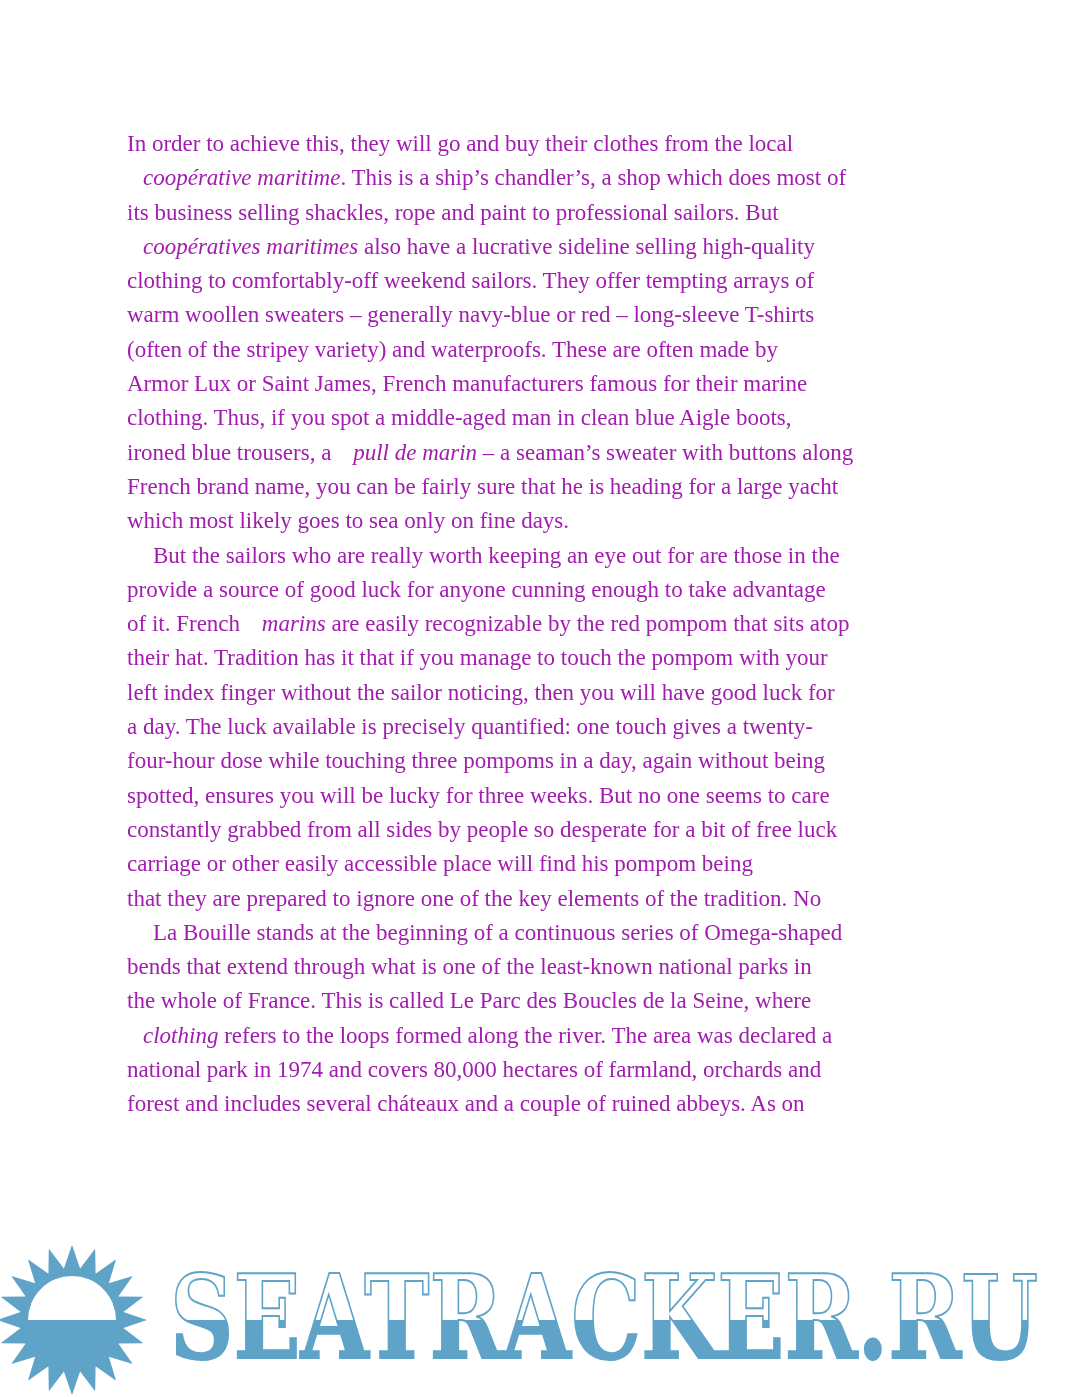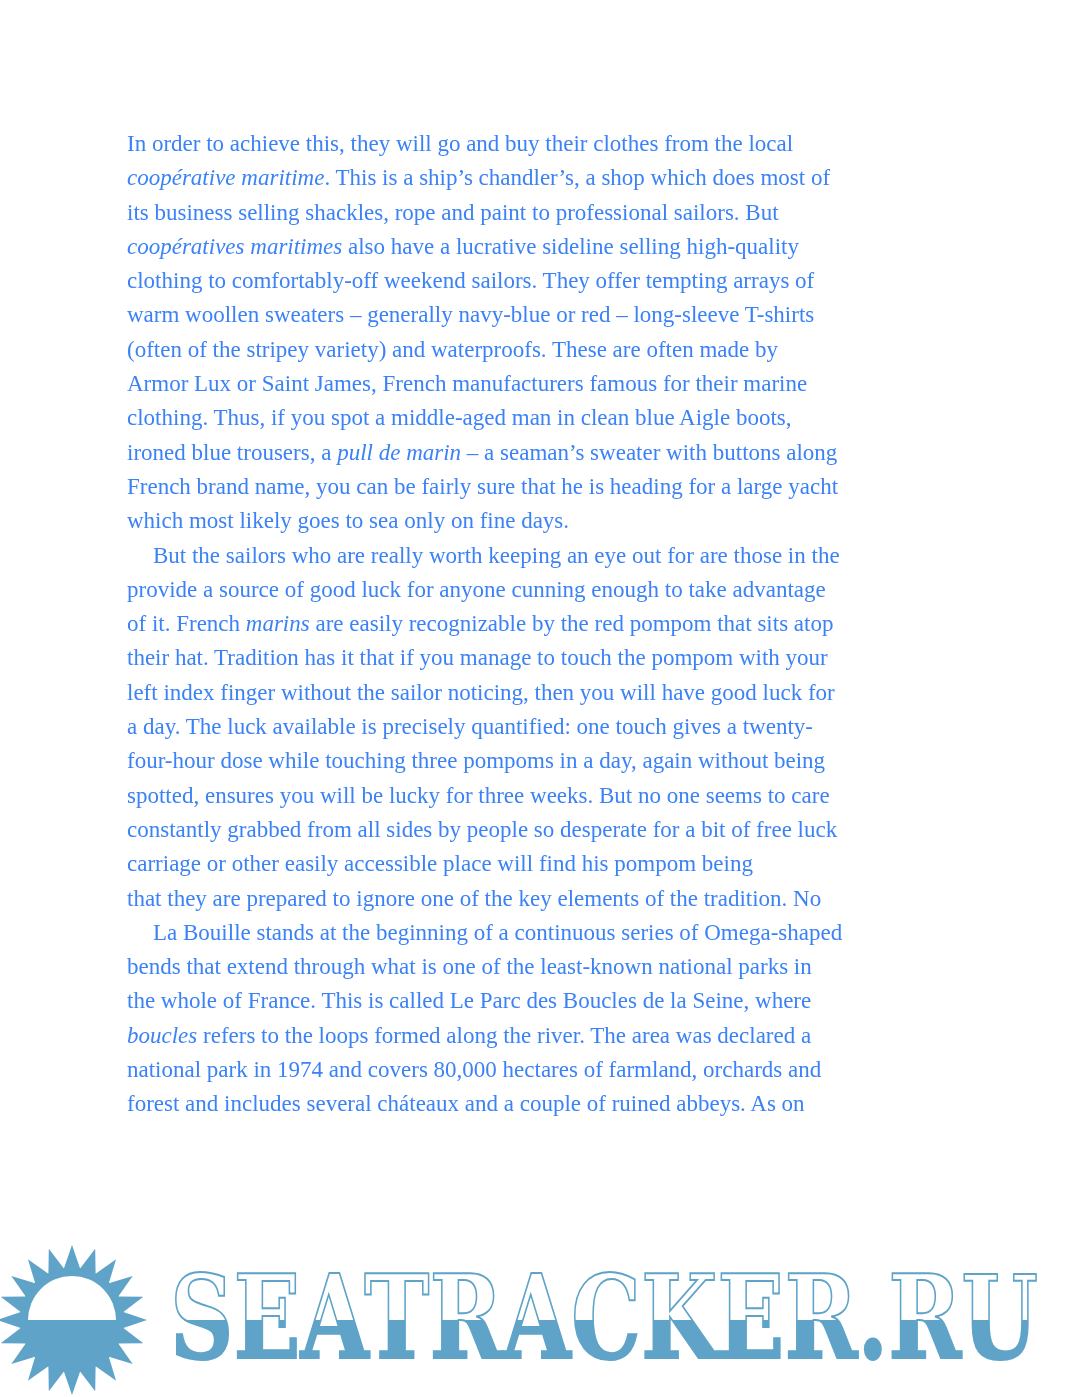--- a/index.html
+++ b/index.html
@@ -12,26 +12,26 @@
     overflow: hidden;
     font-family: "Liberation Serif", serif;
   }
   .text-block {
     position: absolute;
     left: 127px;
     top: 127px;
     width: 830px;
     font-size: 23px;
     line-height: 34.3px;
-    color: #3b82f6;
+    color: #a21caf;
     z-index: 2;
   }
   .line { white-space: nowrap; }
   .line.indent { padding-left: 26px; }
-  .line i { font-style: italic; }
+  .line i { font-style: italic; margin-left: 16px; }
   .watermark {
     position: absolute;
     left: 0;
     top: 1240px;
     width: 908px;
     height: 157px;
     z-index: 1;
     pointer-events: none;
   }
   .watermark svg { display: block; }
@@ -68,21 +68,21 @@
       <div class="line"><span>four-hour dose while touching three pompoms in a day, again without being</span></div>
       <div class="line"><span>spotted, ensures you will be lucky for three weeks. But no one seems to care</span></div>
       <div class="line"><span>constantly grabbed from all sides by people so desperate for a bit of free luck</span></div>
       <div class="line"><span>carriage or other easily accessible place will find his pompom being</span></div>
       <div class="line"><span>that they are prepared to ignore one of the key elements of the tradition. No</span></div>
     </div>
     <div>
       <div class="line indent"><span>La Bouille stands at the beginning of a continuous series of Omega-shaped</span></div>
       <div class="line"><span>bends that extend through what is one of the least-known national parks in</span></div>
       <div class="line"><span>the whole of France. This is called Le Parc des Boucles de la Seine, where</span></div>
-      <div class="line"><i>boucles</i><span> refers to the loops formed along the river. The area was declared a</span></div>
+      <div class="line"><i>clothing</i><span> refers to the loops formed along the river. The area was declared a</span></div>
       <div class="line"><span>national park in 1974 and covers 80,000 hectares of farmland, orchards and</span></div>
       <div class="line"><span>forest and includes several cháteaux and a couple of ruined abbeys. As on</span></div>
     </div>
   </div>
 
 <div class="watermark">
   <svg width="1080" height="157" viewBox="0 0 1080 157" xmlns="http://www.w3.org/2000/svg">
     <defs>
       <linearGradient id="wm-grad" gradientUnits="userSpaceOnUse" x1="0" y1="0" x2="0" y2="157">
         <stop id="wm-stop-top" offset="0.51" stop-color="#ffffff"></stop>

